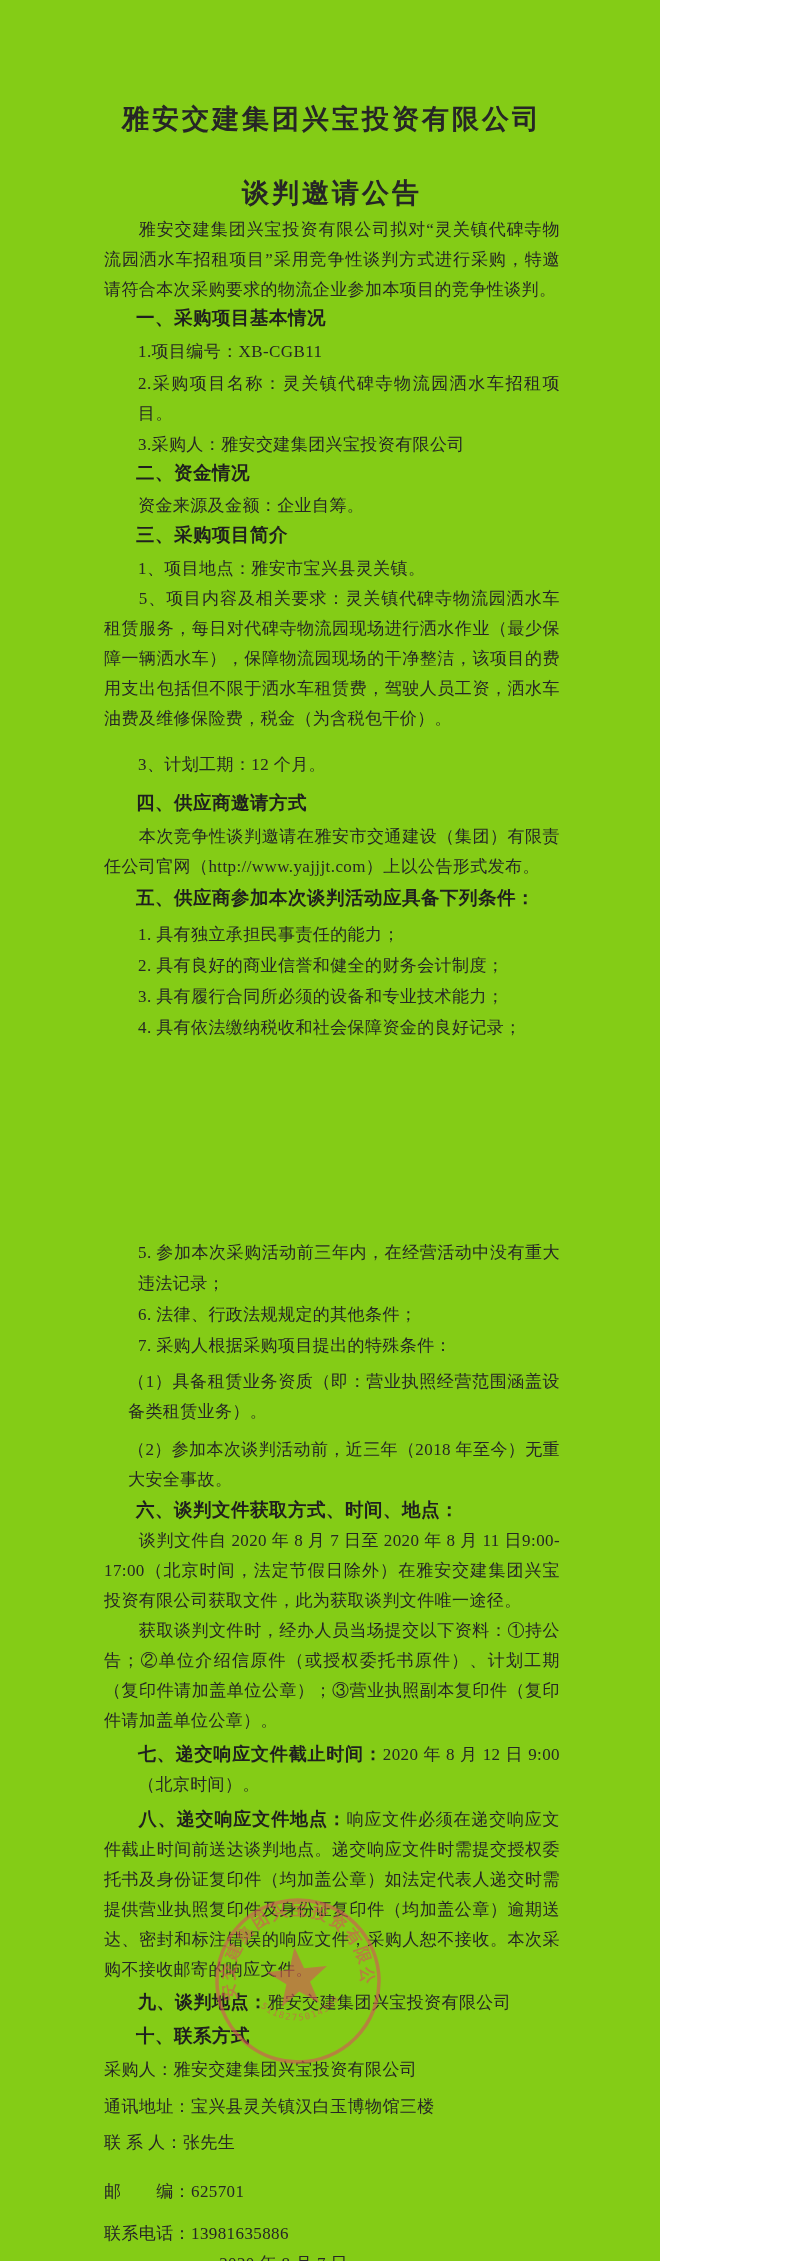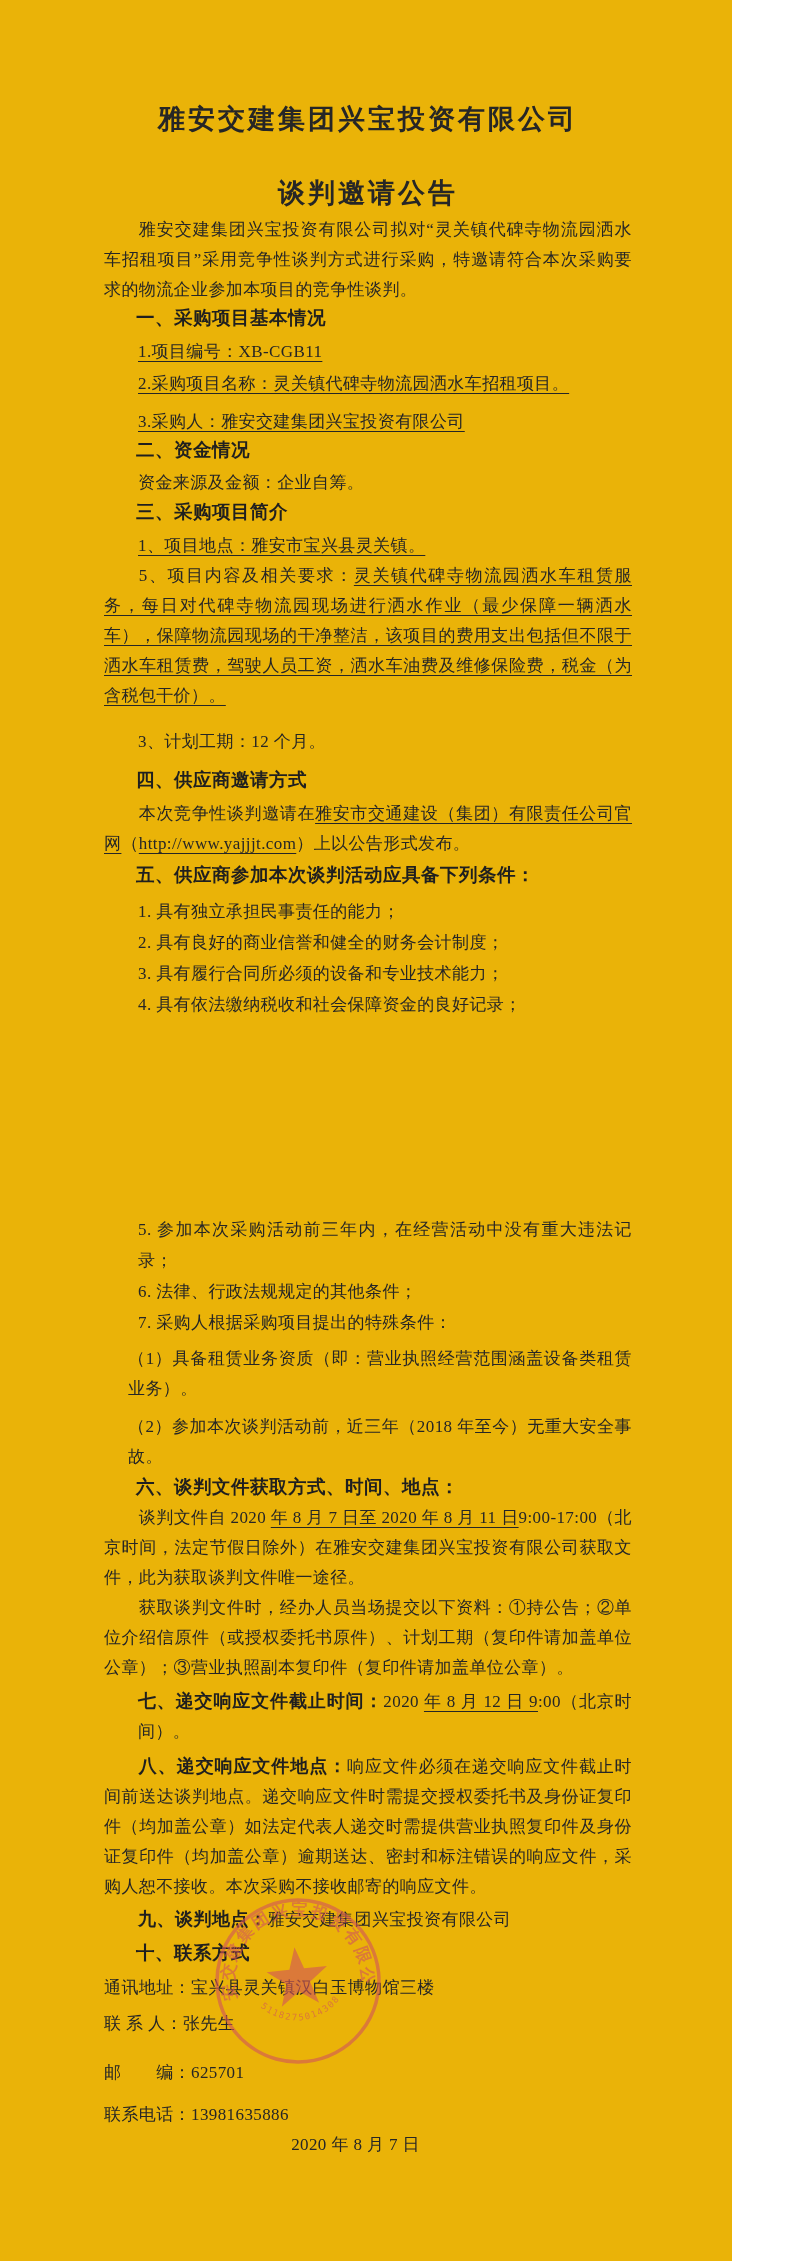--- a/index.html
+++ b/index.html
@@ -1,51 +1,51 @@
 <!DOCTYPE html>
 <html><head>
 <meta charset="utf-8">
 <style>
   html,body{margin:0;padding:0;background:#ffffff;}
   .page{
-    position:relative;width:732px;height:2261px;background:#eab308;
+    position:relative;width:660px;height:2261px;background:#84cc16;
     font-family:"Liberation Serif","DejaVu Serif",serif;color:#262626;
     overflow:hidden;
   }
   .content{padding:0 100px 0 104px;}
   .t{text-align:center;font-weight:700;font-size:27px;letter-spacing:3px;line-height:34px;}
   .h{font-family:"Liberation Sans","DejaVu Sans",sans-serif;font-weight:700;font-size:18.5px;
      line-height:26px;padding-left:32px;letter-spacing:.5px;color:#1f1f1f;}
   .hb{font-family:Liberation Sans, sans-serif;font-weight:700;font-size:18px;letter-spacing:.5px;color:#1f1f1f;}
   .p{font-size:17px;line-height:30px;text-align:justify;letter-spacing:.4px;}
   .lh31{line-height:31px;}
   .it{padding-left:34px;}
   .sub{padding-left:24px;}
   .ind{text-indent:2.05em;}
-  .u{text-decoration:underline;text-underline-offset:4px;}
+  .u{text-underline-offset:4px;}
   .contact{font-size:17px;line-height:30px;letter-spacing:.4px;}
   .date{font-size:17px;text-align:right;padding-right:212px;letter-spacing:.4px;}
   .spacer{height:194px;}
   .stamp{position:absolute;left:212px;top:1895px;opacity:.62;transform:rotate(-6deg);}
 </style>
 </head>
 <body>
 
 <div class="page">
   <div class="content">
 
     <div class="t" style="padding-top:102px">雅安交建集团兴宝投资有限公司</div>
     <div class="t" style="margin-top:40px">谈判邀请公告</div>
 
     <div class="p ind" style="margin-top:5px">雅安交建集团兴宝投资有限公司拟对“灵关镇代碑寺物流园洒水车招租项目”采用竞争性谈判方式进行采购，特邀请符合本次采购要求的物流企业参加本项目的竞争性谈判。</div>
 
     <div class="h">一、采购项目基本情况</div>
     <div class="p it" style="margin-top:6px"><span class="u">1.项目编号：XB-CGB11</span></div>
     <div class="p it" style="margin-top:2px"><span class="u">2.采购项目名称：灵关镇代碑寺物流园洒水车招租项目。</span></div>
-    <div class="p it" style="margin-top:8px"><span class="u">3.采购人：雅安交建集团兴宝投资有限公司</span></div>
+    <div class="p it" style="margin-top:1px"><span class="u">3.采购人：雅安交建集团兴宝投资有限公司</span></div>
 
     <div class="h">二、资金情况</div>
     <div class="p it" style="margin-top:5px">资金来源及金额：企业自筹。</div>
 
     <div class="h" style="margin-top:1px">三、采购项目简介</div>
     <div class="p it" style="margin-top:6px"><span class="u">1、项目地点：雅安市宝兴县灵关镇。</span></div>
     <div class="p ind"><span>5、项目内容及相关要求：</span><span class="u">灵关镇代碑寺物流园洒水车租赁服务，每日对代碑寺物流园现场进行洒水作业（最少保障一辆洒水车），保障物流园现场的干净整洁，该项目的费用支出包括但不限于洒水车租赁费，驾驶人员工资，洒水车油费及维修保险费，税金（为含税包干价）。</span></div>
     <div class="p it" style="margin-top:16px">3、计划工期：12 个月。</div>
 
     <div class="h" style="margin-top:10px">四、供应商邀请方式</div>
@@ -69,20 +69,21 @@
     <div class="p ind" style="margin-top:3px"><span>谈判文件自 2020 </span><span class="u">年 8 月 7 日至 2020 年 8 月 11 日</span><span>9:00-17:00（北京时间，法定节假日除外）在雅安交建集团兴宝投资有限公司获取文件，此为获取谈判文件唯一途径。</span></div>
     <div class="p ind">获取谈判文件时，经办人员当场提交以下资料：①持公告；②单位介绍信原件（或授权委托书原件）、计划工期（复印件请加盖单位公章）；③营业执照副本复印件（复印件请加盖单位公章）。</div>
 
     <div class="p it" style="margin-top:3px"><span class="hb">七、递交响应文件截止时间：</span><span>2020 </span><span class="u">年 8 月 12 日 9</span><span>:00（北京时间）。</span></div>
 
     <div class="p ind" style="margin-top:4px"><span class="hb">八、递交响应文件地点：</span><span>响应文件必须在递交响应文件截止时间前送达谈判地点。递交响应文件时需提交授权委托书及身份证复印件（均加盖公章）如法定代表人递交时需提供营业执照复印件及身份证复印件（均加盖公章）逾期送达、密封和标注错误的响应文件，采购人恕不接收。本次采购不接收邮寄的响应文件。</span></div>
 
     <div class="p it" style="margin-top:2px"><span class="hb">九、谈判地点：</span><span>雅安交建集团兴宝投资有限公司</span></div>
 
     <div class="h" style="margin-top:5px">十、联系方式</div>
+    <div class="contact" style="margin-top:6px">采购人：雅安交建集团兴宝投资有限公司</div>
     <div class="contact" style="margin-top:7px">通讯地址：宝兴县灵关镇汉白玉博物馆三楼</div>
     <div class="contact" style="margin-top:6px">联 系 人：张先生</div>
     <div class="contact" style="margin-top:19px">邮　　编：625701</div>
     <div class="contact" style="margin-top:12px">联系电话：13981635886</div>
 
     <div class="date" style="margin-top:3px">2020 年 8 月 7 日</div>
   </div>
 
   <svg class="stamp" width="172" height="172" viewBox="0 0 172 172">
     <defs>

